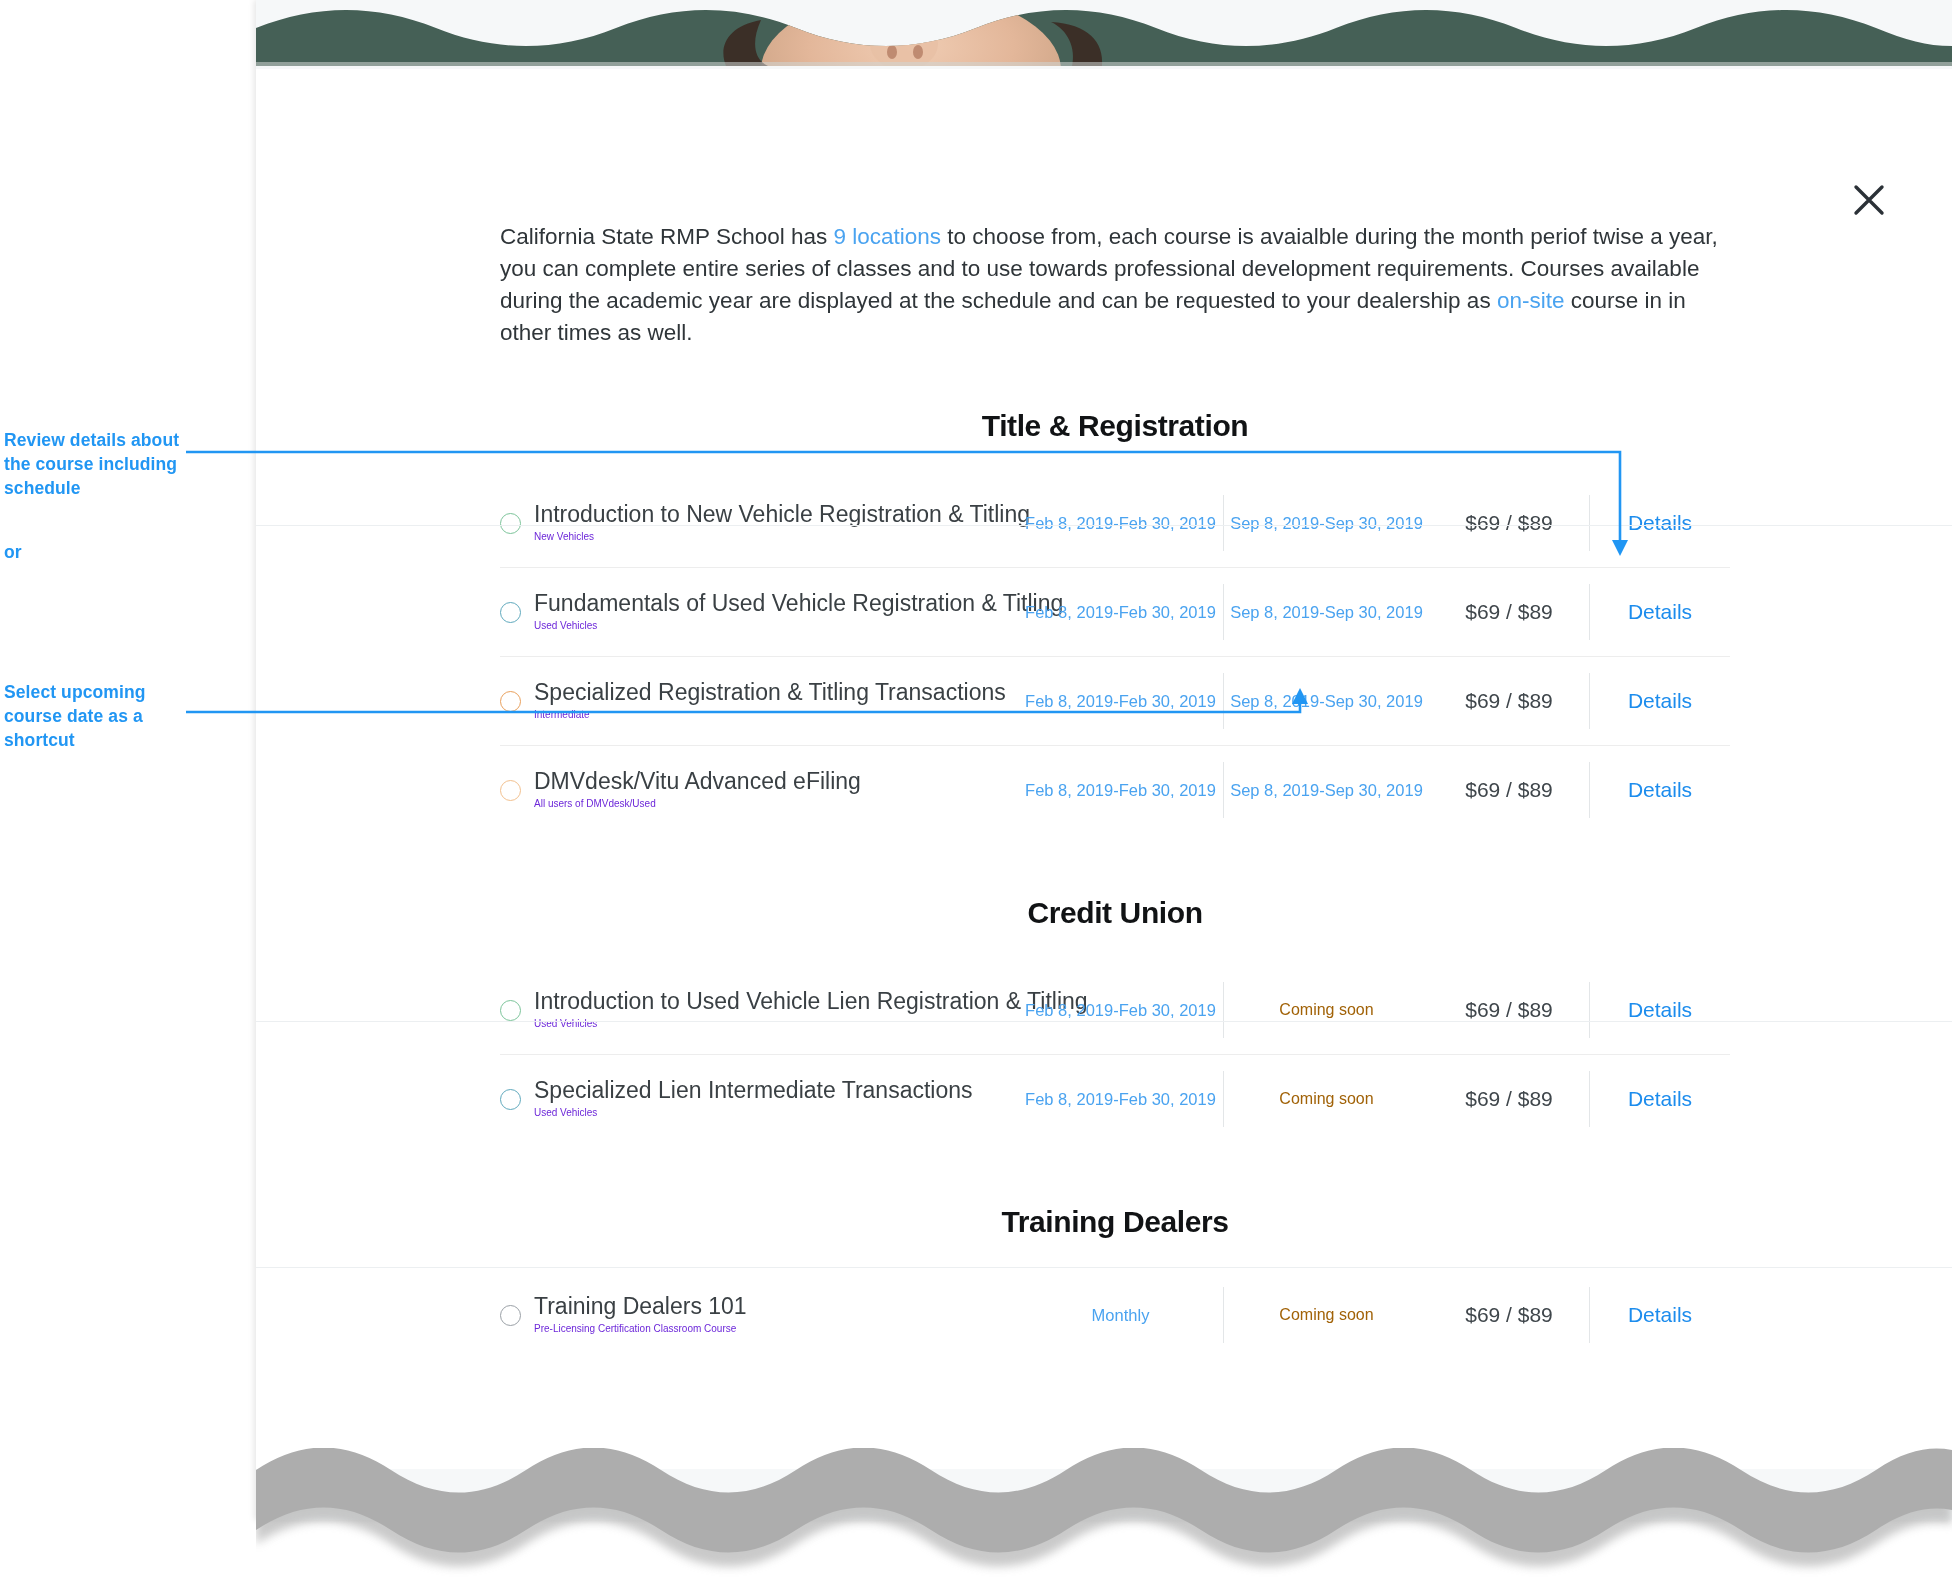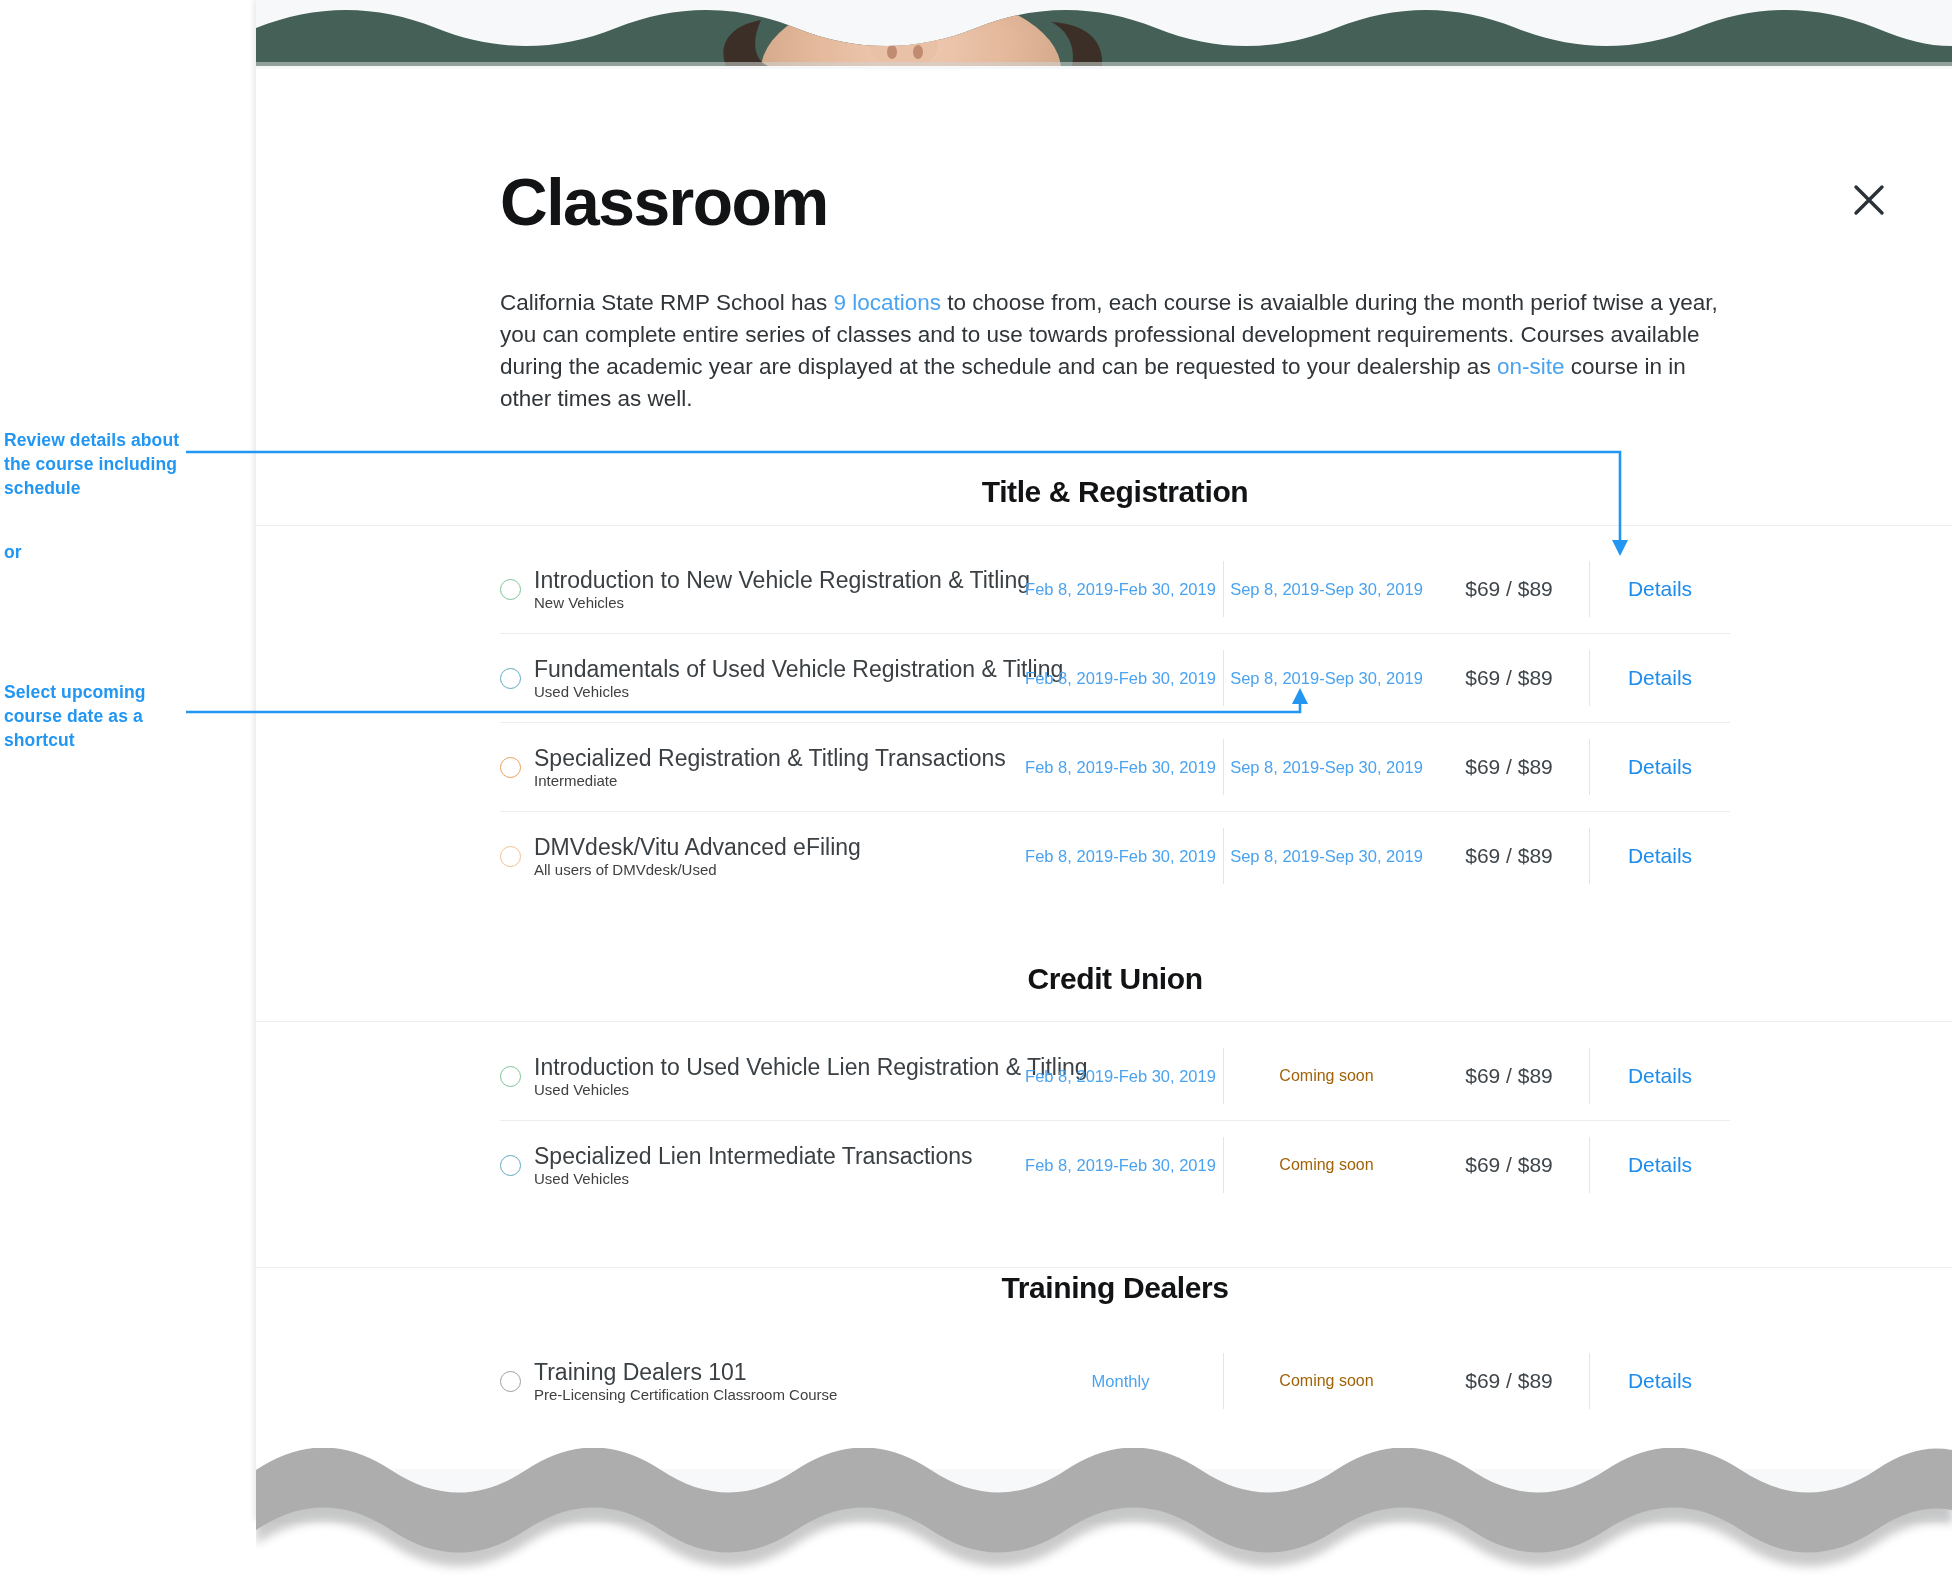--- a/index.html
+++ b/index.html
@@ -140,22 +140,22 @@
     min-width: 0;
     padding-right: 10px;
   }
   .c-title {
     font-size: 23px;
     color: #3a4044;
     line-height: 25px;
     white-space: nowrap;
   }
   .c-sub {
-    font-size: 15px;
-    color: #404040;
+    font-size: 10px;
+    color: #6d28d9;
     line-height: 17px;
     margin-top: 1px;
     white-space: nowrap;
   }
   .c-date {
     flex: 0 0 205px;
     text-align: center;
     font-size: 16.5px;
     color: #4aa3f0;
     cursor: pointer;
@@ -237,21 +237,20 @@
         <path d="M795,22 C812,30 820,48 816,66 L846,66 C848,42 832,24 795,22 Z" fill="#3a2a22" opacity="0.9"></path>
       </g>
       <rect x="0" y="62" width="1696" height="4" fill="#cfd6d3" opacity="0.55"></rect>
     </svg>
   </div>
 
   <div id="card" style="left:0; top:69px;">
 
     <div class="card-inner">
 
-      <h1 id="page-title">Classroom</h1>
 
       <div id="close-btn">
         <svg width="46" height="46" viewBox="0 0 46 46">
           <path d="M10,10 L36,36 M36,10 L10,36" stroke="#2b3137" stroke-width="3.4" stroke-linecap="round" fill="none"></path>
         </svg>
       </div>
 
       <p id="intro"><span>California State RMP School has </span><a class="lnk">9 locations</a><span> to choose from, each course is avaialble during the month periof twise a year, you can complete entire series of classes and to use towards professional development requirements. Courses available during the academic year are displayed at the schedule and can be requested to your dealership as </span><a class="lnk">on-site</a><span> course in in other times as well.</span></p>
 
       <div id="sections-host">

